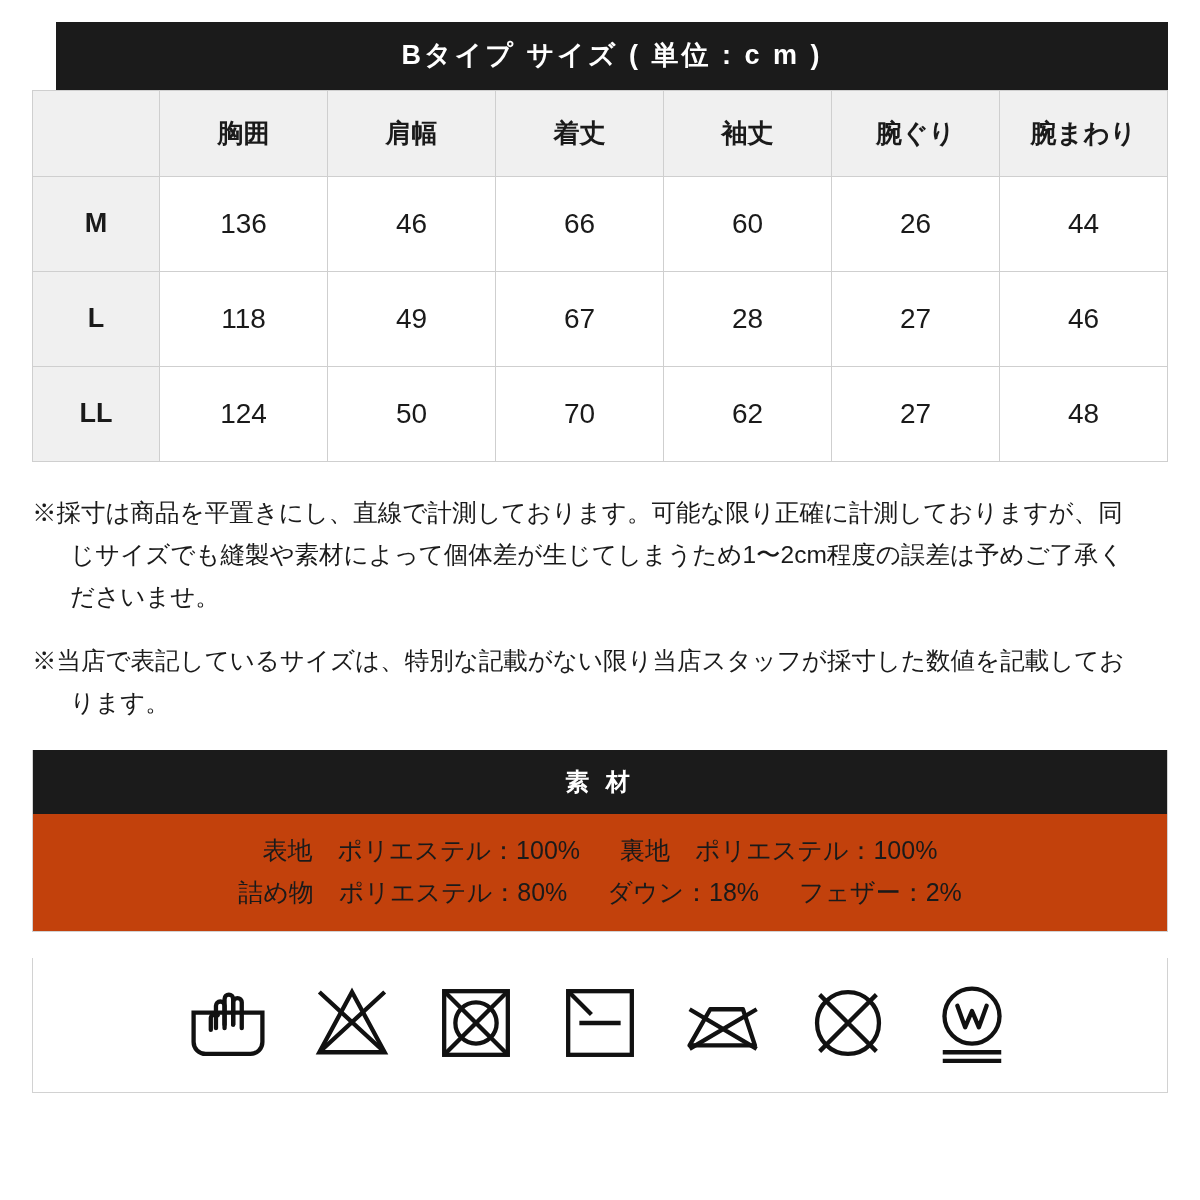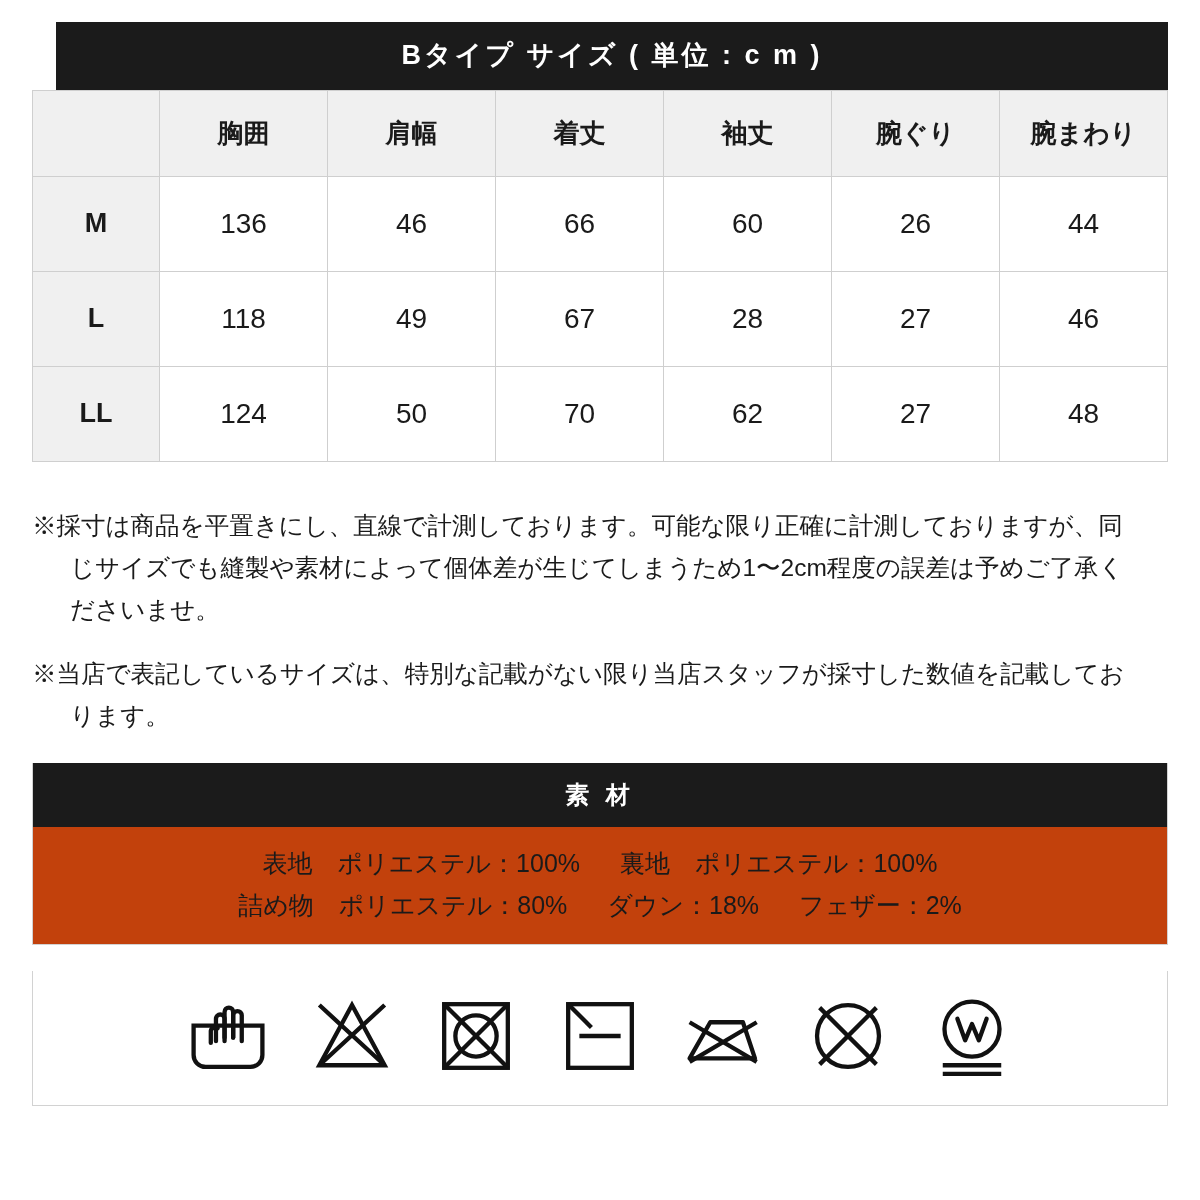--- a/index.html
+++ b/index.html
@@ -66,21 +66,21 @@
   }
   table.size-table tbody td {
     background: #ffffff;
     font-size: 28px;
     height: 92px;
     font-weight: normal;
   }
 
   
   .notes {
-    margin-top: 43px;
+    margin-top: 30px;
     font-size: 24.5px;
     line-height: 1.72;
     color: #1a1a1a;
   }
   .note-block {
     display: block;
     margin-bottom: 22px;
     padding-left: 38px;
     text-indent: -38px;
     padding-right: 40px;

